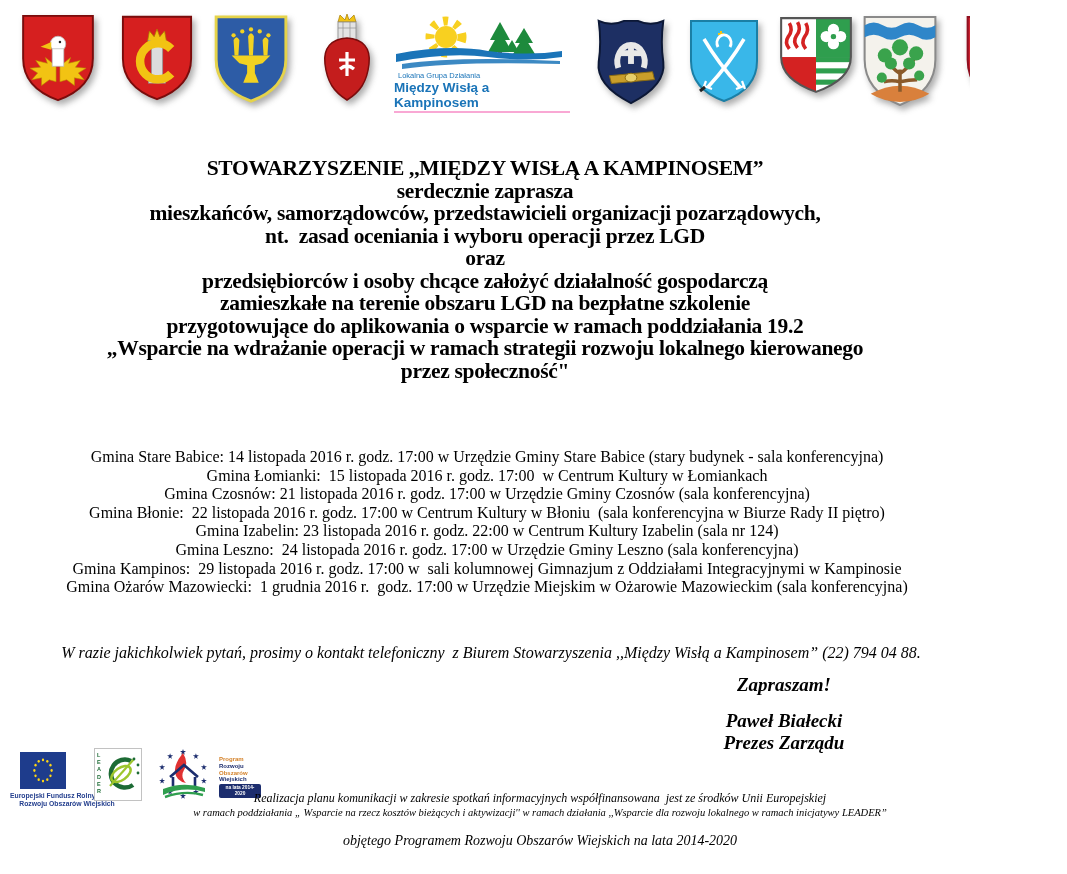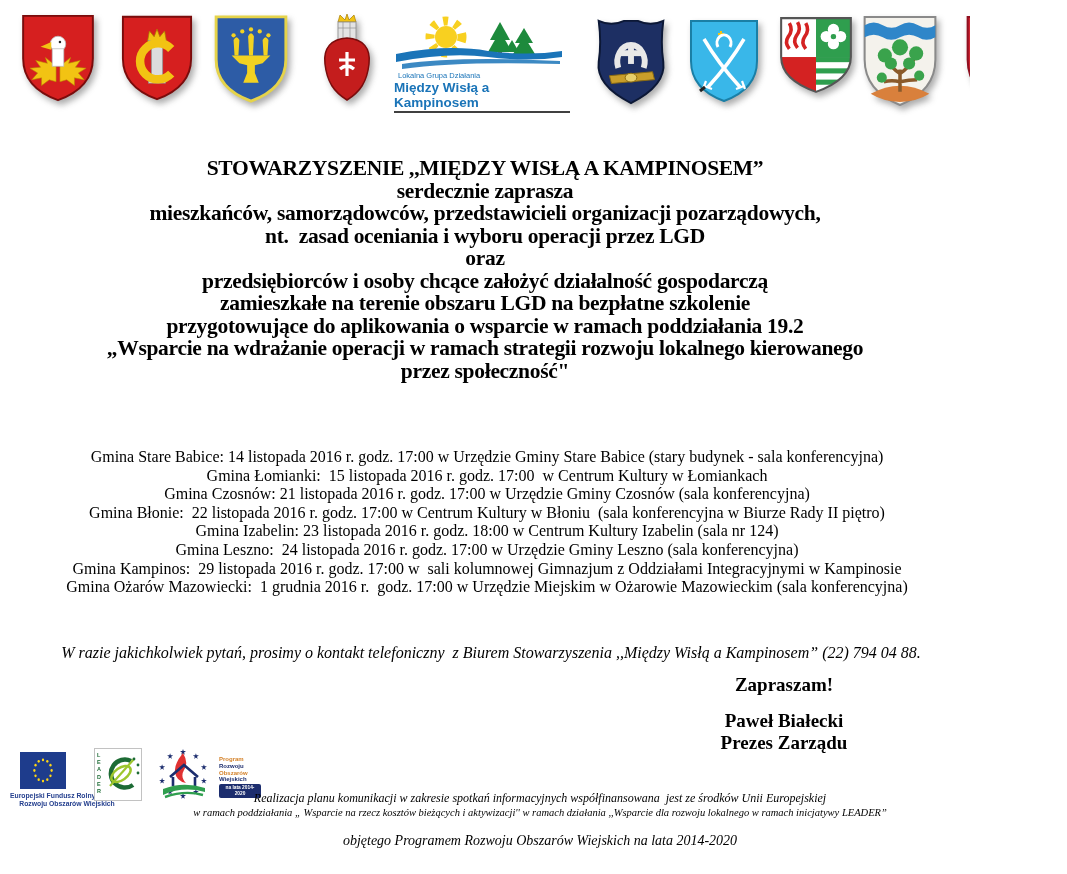--- a/index.html
+++ b/index.html
@@ -7,32 +7,32 @@
   .page {
     position:relative; width:970px; height:874px; background:#ffffff;
     font-family:"Liberation Serif", serif; color:#000; overflow:hidden;
   }
   
   .crest { position:absolute; }
   .crest svg { width:100%; height:100%; filter:drop-shadow(3px 4px 3px rgba(70,70,70,.45)); }
   .lgd-logo { position:absolute; left:388px; top:14px; width:182px; height:94px; }
   .lgd-logo svg { width:182px; height:56px; display:block; }
   .lgd-line1 { font-family:"Liberation Sans",sans-serif; font-size:7.5px; color:#1a74b8; margin:1px 0 0 10px; }
-  .lgd-line2 { font-family:"Liberation Sans",sans-serif; font-size:13.5px; font-weight:bold; color:#1a74b8; margin:0 0 0 6px; border-bottom:2px solid #404040; display:inline-block; padding-bottom:1px;}
+  .lgd-line2 { font-family:"Liberation Sans",sans-serif; font-size:13.5px; font-weight:bold; color:#1a74b8; margin:0 0 0 6px; border-bottom:2px solid #f9a8d4; display:inline-block; padding-bottom:1px;}
   
   .inv { position:absolute; left:0; right:0; top:157px; text-align:center; }
   .inv-line { font-size:21.5px; font-weight:bold; line-height:22.5px; letter-spacing:-0.3px; white-space:pre-wrap; }
   
   .sched { position:absolute; left:14px; top:448px; right:10px;text-align:center; }
   .sched-line { font-size:16px; line-height:18.6px; white-space:pre-wrap; }
   
   .contact { position:absolute; left:0; right:0; top:644px; text-align:center;
              font-size:16px; font-style:italic; white-space:pre-wrap;padding-left:12px; }
   
-  .sig { position:absolute; left:584px; width:400px; top:674px; text-align:center; font-weight:bold; }
+  .sig { position:absolute; left:584px; width:400px; top:674px; text-align:center; font-weight:bold;font-style:italic; }
   .sig-greeting { font-size:19px; margin-bottom:14px; }
   .sig-name { font-size:19px; line-height:22px; }
   .sig-role { font-size:19px; line-height:22px; }
   
   .eu-flag { position:absolute; left:20px; top:752px; width:46px; height:37px; }
   .eu-flag svg { width:100%; height:100%; }
   .eu-caption { position:absolute; left:6px; top:792px; width:122px; text-align:center;
                 font-family:"Liberation Sans",sans-serif; font-size:6.8px; line-height:7.6px;
                 font-weight:bold; color:#26418f; }
   .leader-box { position:absolute; left:94px; top:748px; width:46px; height:51px;
@@ -236,21 +236,21 @@
     <div class="inv-line">przygotowujące do aplikowania o wsparcie w ramach poddziałania 19.2</div>
     <div class="inv-line">„Wsparcie na wdrażanie operacji w ramach strategii rozwoju lokalnego kierowanego</div>
     <div class="inv-line">przez społeczność"</div>
   </div>
 
   <div class="sched">
     <div class="sched-line">Gmina Stare Babice: 14 listopada 2016 r. godz. 17:00 w Urzędzie Gminy Stare Babice (stary budynek - sala konferencyjna)</div>
     <div class="sched-line">Gmina Łomianki:  15 listopada 2016 r. godz. 17:00  w Centrum Kultury w Łomiankach</div>
     <div class="sched-line">Gmina Czosnów: 21 listopada 2016 r. godz. 17:00 w Urzędzie Gminy Czosnów (sala konferencyjna)</div>
     <div class="sched-line">Gmina Błonie:  22 listopada 2016 r. godz. 17:00 w Centrum Kultury w Błoniu  (sala konferencyjna w Biurze Rady II piętro)</div>
-    <div class="sched-line">Gmina Izabelin: 23 listopada 2016 r. godz. 18:00 w Centrum Kultury Izabelin (sala nr 124)</div>
+    <div class="sched-line">Gmina Izabelin: 23 listopada 2016 r. godz. 22:00 w Centrum Kultury Izabelin (sala nr 124)</div>
     <div class="sched-line">Gmina Leszno:  24 listopada 2016 r. godz. 17:00 w Urzędzie Gminy Leszno (sala konferencyjna)</div>
     <div class="sched-line">Gmina Kampinos:  29 listopada 2016 r. godz. 17:00 w  sali kolumnowej Gimnazjum z Oddziałami Integracyjnymi w Kampinosie</div>
     <div class="sched-line">Gmina Ożarów Mazowiecki:  1 grudnia 2016 r.  godz. 17:00 w Urzędzie Miejskim w Ożarowie Mazowieckim (sala konferencyjna)</div>
   </div>
 
   <div class="contact">W razie jakichkolwiek pytań, prosimy o kontakt telefoniczny  z Biurem Stowarzyszenia ,,Między Wisłą a Kampinosem” (22) 794 04 88.</div>
 
   <div class="sig">
     <div class="sig-greeting">Zapraszam!</div>
     <div class="sig-name">Paweł Białecki</div>

